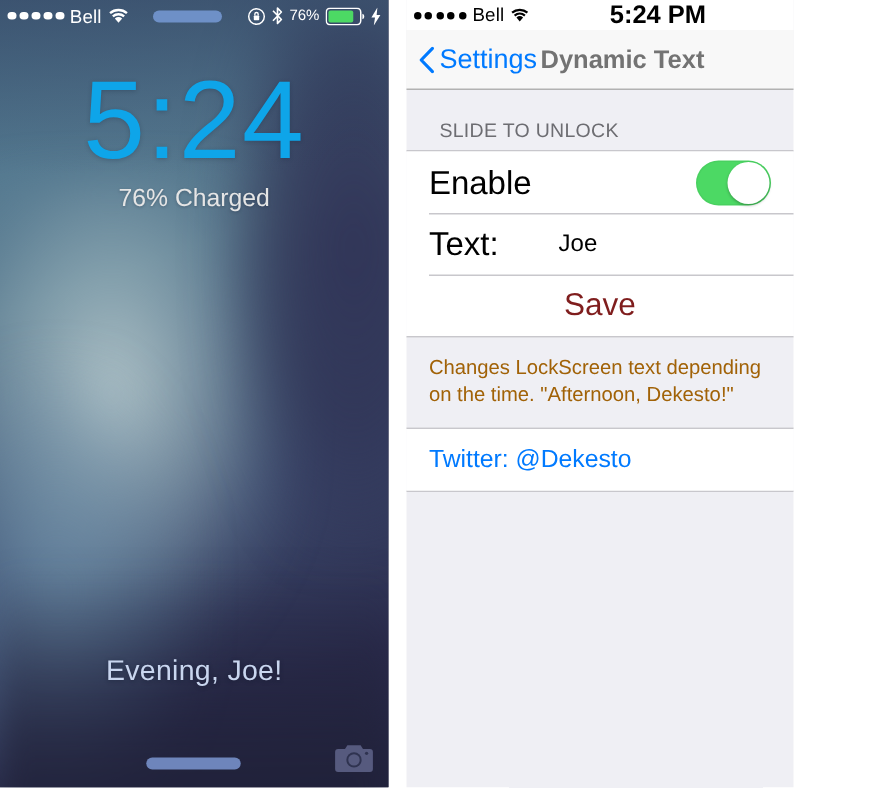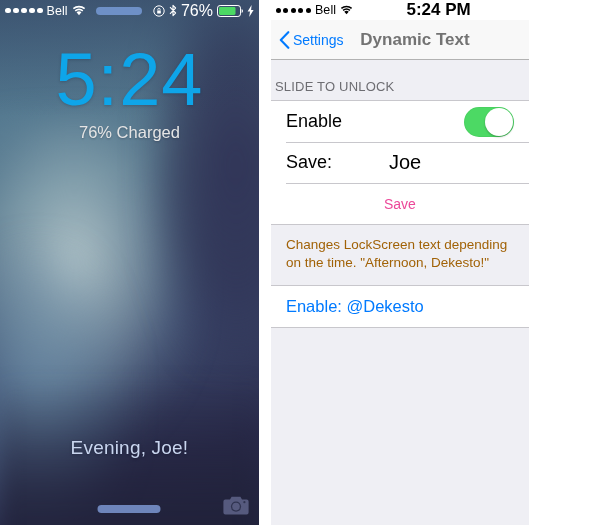--- a/index.html
+++ b/index.html
@@ -66,21 +66,21 @@
   .ls-status .left { display: flex; align-items: center; gap: 4px; }
   .dots { display: flex; align-items: center; gap: 2.5px; }
   .dot { width: 5.5px; height: 5.5px; border-radius: 50%; background: #ffffff; display: block; }
   .carrier { font-size: 12.5px; letter-spacing: 0.1px; }
   .ls-status .center { flex: 1; display: flex; justify-content: center; }
   .charge-pill {
     width: 46px; height: 8px; border-radius: 4px;
     background: #6e90c7;
   }
   .ls-status .right { display: flex; align-items: center; gap: 4px; }
-  .pct { font-size: 16px; }
+  .pct { font-size: 10px; }
 
   svg.icn { display: block; }
 
   
   .clock-wrap {
     position: absolute; top: 44px; left: 0; right: 0;
     text-align: center; z-index: 5;
   }
   .clock {
     font-size: 74px;
@@ -149,72 +149,72 @@
   .navbar {
     height: 40px;
     background: #f8f8f8;
     border-bottom: 1px solid #b2b2b2;
     display: flex; align-items: center;
     padding: 0 8px;
     position: relative;
   }
   .back {
     display: flex; align-items: center; gap: 3px;
-    color: #007aff; font-size: 14px;
+    color: #007aff; font-size: 18px;
     cursor: pointer;
   }
   .nav-title {
     position: absolute; left: 0; right: 0;
     text-align: center;
     font-size: 17px; font-weight: bold; color: #737373;
     pointer-events: none;
     padding-left: 30px;
   }
 
   .section-header {
-    padding: 19px 15px 6px 4px;
+    padding: 19px 15px 6px 22px;
     font-size: 13px;
     color: #6d6d72;
     letter-spacing: 0.2px;
   }
 
   .group { background: #ffffff; border-top: 1px solid #c8c7cc; border-bottom: 1px solid #c8c7cc; }
   .row {
     min-height: 41px;
     display: flex; align-items: center;
     padding: 0 15px;
     position: relative;
     background: #ffffff;
   }
   .row + .row::before {
     content: "";
     position: absolute; left: 15px; right: 0; top: 0;
     height: 1px; background: #c8c7cc;
   }
-  .row-label { font-size: 18px; color: #000; }
-  .row-value { font-size: 20px; color: #000; margin-left: 57px; }
+  .row-label { font-size: 22px; color: #000; }
+  .row-value { font-size: 16px; color: #000; margin-left: 40px; }
 
   .toggle {
     margin-left: auto;
     width: 50px; height: 30px;
     border-radius: 16px;
     background: #4cd964;
     position: relative;
     cursor: pointer;
     box-shadow: inset 0 0 0 1px rgba(0,0,0,0.04);
   }
   .toggle .knob {
     position: absolute; top: 1px; right: 1px;
     width: 28px; height: 28px; border-radius: 50%;
     background: #ffffff;
     box-shadow: 0 1px 2px rgba(0,0,0,0.28);
   }
 
   .row.center-row { justify-content: center; }
-  .save-text { font-size: 14px; color: #ec4899; cursor: pointer; }
+  .save-text { font-size: 21px; color: #7f1d1d; cursor: pointer; }
 
   .footnote {
     padding: 11px 15px 13px 15px;
     font-size: 13.5px;
     line-height: 1.33;
     color: #a16207;
   }
 
   .link-text { font-size: 16.5px; color: #007aff; cursor: pointer; }
 
@@ -343,32 +343,32 @@
     <div class="section-header">SLIDE TO UNLOCK</div>
 
     <div class="group">
       <div class="row">
         <span class="row-label">Enable</span>
         <span class="toggle">
           <span class="knob"></span>
         </span>
       </div>
       <div class="row">
-        <span class="row-label">Save:</span>
+        <span class="row-label">Text:</span>
         <span class="row-value">Joe</span>
       </div>
       <div class="row center-row">
         <span class="save-text">Save</span>
       </div>
     </div>
 
     <div class="footnote">Changes LockScreen text depending on the time. "Afternoon, Dekesto!"</div>
 
     <div class="group">
       <div class="row">
-        <span class="link-text">Enable: @Dekesto</span>
+        <span class="link-text">Twitter: @Dekesto</span>
       </div>
     </div>
 
     <div class="spacer"></div>
   </div>
 
 </div>
 
 </body></html>

